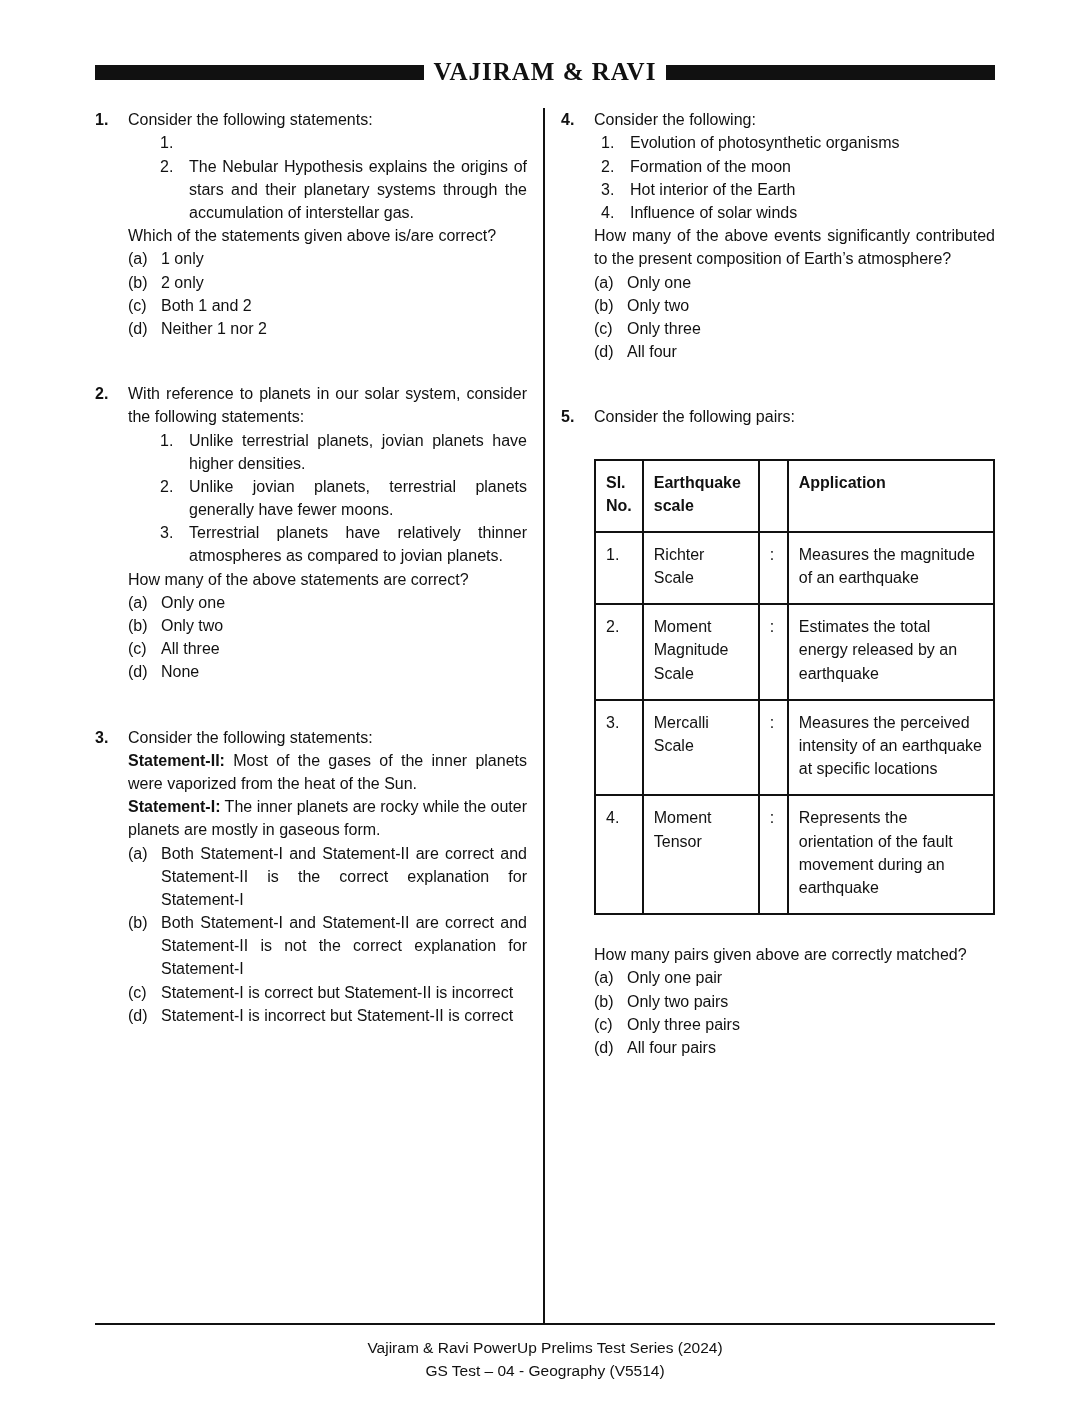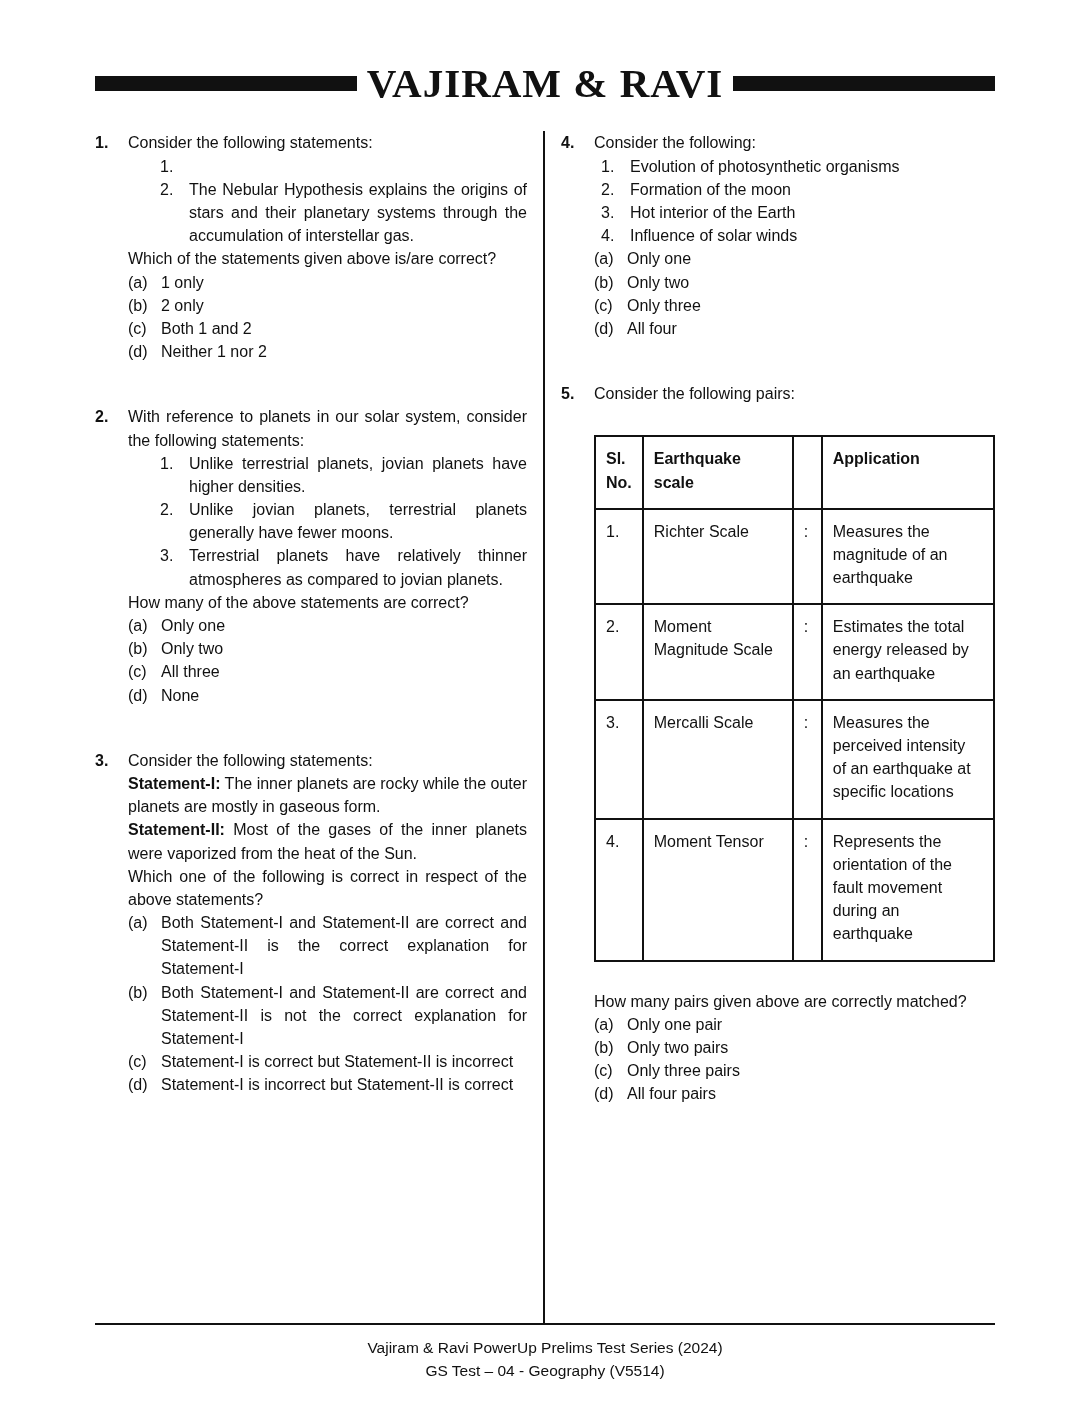--- a/index.html
+++ b/index.html
@@ -9,21 +9,21 @@
     font-family: "Liberation Sans", sans-serif;
     font-size: 16px; line-height: 1.45; color: #111;
   }
   .page { width: 100%; height: 100%; padding: 54px 93px 26px 95px; display: flex; flex-direction: column; }
 
   
   .masthead { display: flex; align-items: center; gap: 10px; margin-bottom: 18px; }
   .bar { flex: 1; height: 15px; background: #111; }
   .brand {
     font-family: "Liberation Serif", serif;
-    font-size: 41px; font-weight: 700; letter-spacing: 1px; white-space: nowrap;
+    font-size: 25px; font-weight: 700; letter-spacing: 1px; white-space: nowrap;
   }
 
   
   .columns { flex: 1; display: flex; }
   .col { width: 50%; }
   .col-left { padding-right: 16px; border-right: 2px solid #111; }
   .col-right { padding-left: 16px; }
 
   
   .question { display: flex; }
@@ -40,21 +40,21 @@
   .stmt-label { font-weight: 700; }
 
   
   .pairs-table { width: 100%; border-collapse: collapse; margin: 30px 0 28px; }
   .pairs-table th, .pairs-table td {
     border: 2px solid #111; vertical-align: top;
     padding: 10px 10px 14px; text-align: left;
   }
   .pairs-table th { font-weight: 700; }
   .c-sl { width: 34px; }
-  .c-scale { width: 150px; margin-top: 24px; }
+  .c-scale { width: 116px; margin-top: 24px; }
   .c-colon { width: 29px; }
   .colon-cell { text-align: center; }
   .app-cell { text-align: justify; }
 
   
   .footer { margin-top: 0; }
   .footer-rule { border-top: 2px solid #111; margin-bottom: 12px; }
   .footer-text { text-align: center; font-size: 15.5px; }
 </style>
 </head>
@@ -136,23 +136,22 @@
             <span class="opt-label">(d)</span>
             <span class="opt-text">None</span>
           </div>
         </div>
       </article>
 
       <article class="question">
         <div class="qnum">3.</div>
         <div class="qbody">
           <p>Consider the following statements:</p>
+          <p><b class="stmt-label">Statement-II:</b> <span>Most of the gases of the inner planets were vaporized from the heat of the Sun.</span></p>
           <p><b class="stmt-label">Statement-I:</b> <span>The inner planets are rocky while the outer planets are mostly in gaseous form.</span></p>
-          <p><b class="stmt-label">Statement-II:</b> <span>Most of the gases of the inner planets were vaporized from the heat of the Sun.</span></p>
-          <p>Which one of the following is correct in respect of the above statements?</p>
           <div class="opt">
             <span class="opt-label">(a)</span>
             <span class="opt-text">Both Statement-I and Statement-II are correct and Statement-II is the correct explanation for Statement-I</span>
           </div>
           <div class="opt">
             <span class="opt-label">(b)</span>
             <span class="opt-text">Both Statement-I and Statement-II are correct and Statement-II is not the correct explanation for Statement-I</span>
           </div>
           <div class="opt">
             <span class="opt-label">(c)</span>
@@ -182,20 +181,21 @@
             <span class="si-text">Formation of the moon</span>
           </div>
           <div class="sub-item tight">
             <span class="si-num">3.</span>
             <span class="si-text">Hot interior of the Earth</span>
           </div>
           <div class="sub-item tight">
             <span class="si-num">4.</span>
             <span class="si-text">Influence of solar winds</span>
           </div>
+          <p>How many of the above events significantly contributed to the present composition of Earth’s atmosphere?</p>
           <div class="opt">
             <span class="opt-label">(a)</span>
             <span class="opt-text">Only one</span>
           </div>
           <div class="opt">
             <span class="opt-label">(b)</span>
             <span class="opt-text">Only two</span>
           </div>
           <div class="opt">
             <span class="opt-label">(c)</span>

